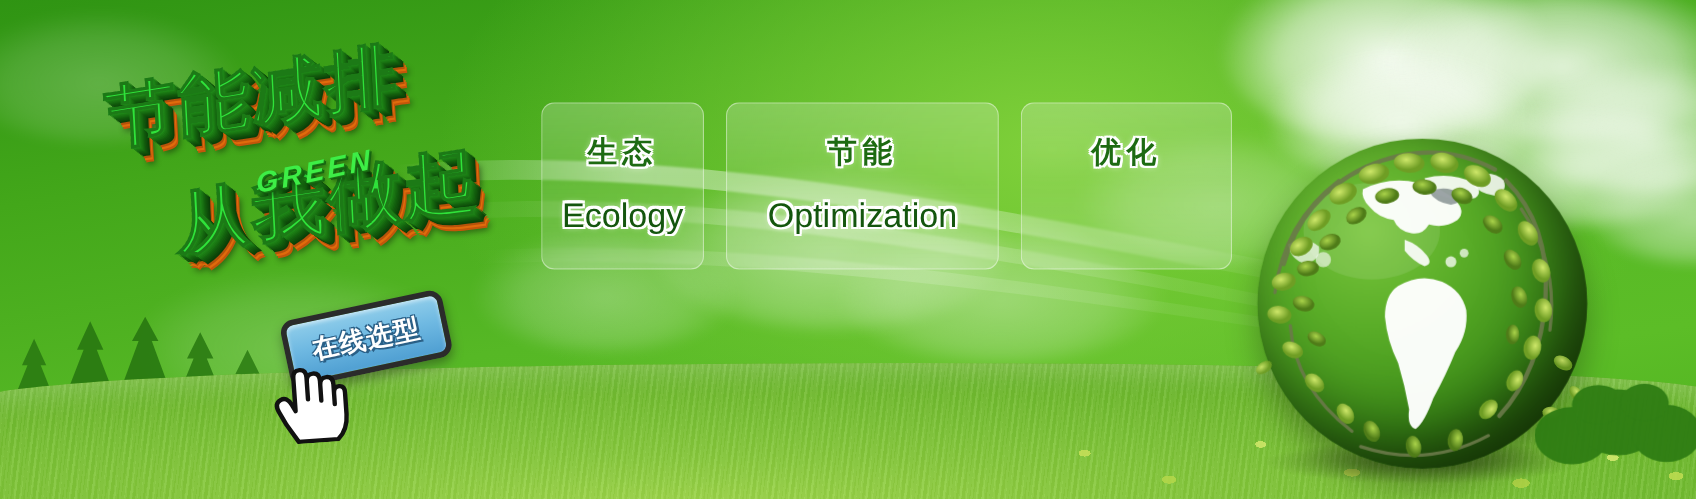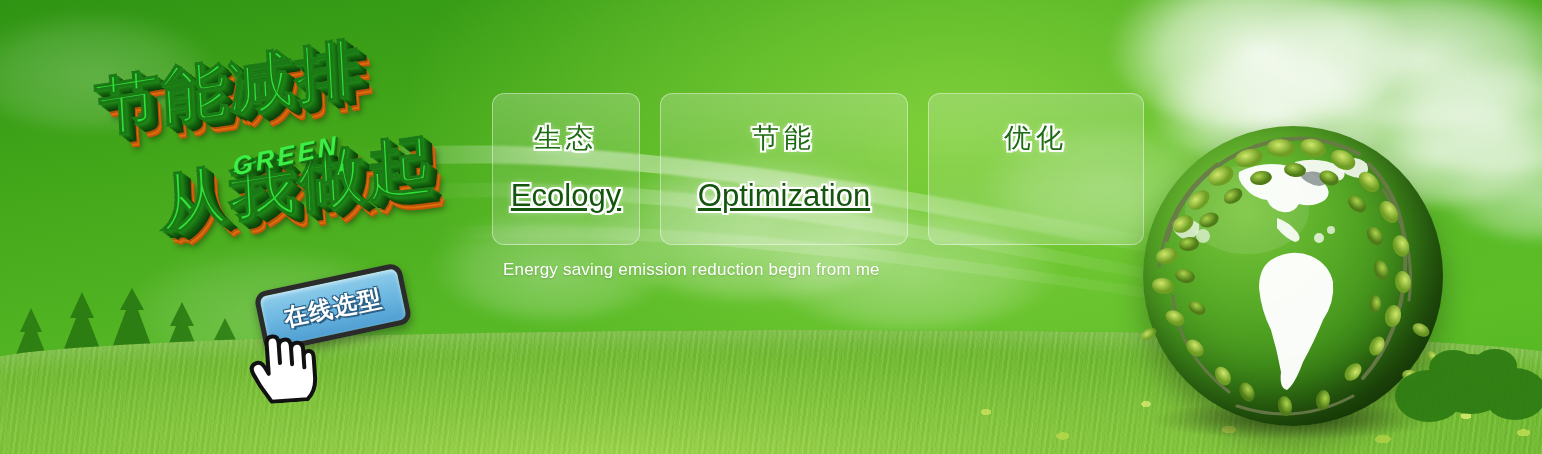--- a/index.html
+++ b/index.html
@@ -156,39 +156,38 @@
     border-radius: 12px;
     background: linear-gradient(180deg, rgba(255,255,255,0.22) 0%, rgba(255,255,255,0.10) 48%, rgba(255,255,255,0.18) 100%);
     border: 1px solid rgba(255,255,255,0.42);
     display: flex; flex-direction: column;
     align-items: center; justify-content: space-between;
     padding: 26px 6px 30px;
     cursor: pointer;
     backdrop-filter: blur(1px);
   }
   .card.wide { width: 248px; }
-  .card.mid  { width: 216px; text-align: right; }
+  .card.mid  { width: 192px; text-align: right; }
   .card-cn {
-    font-size: 27px; font-weight: 400;
+    font-size: 27px; font-weight: 700;
     color: #1d6b12;
     text-shadow:
       -2px -2px 0 #fff, 2px -2px 0 #fff, -2px 2px 0 #fff, 2px 2px 0 #fff,
        0 -2px 0 #fff, 0 2px 0 #fff, -2px 0 0 #fff, 2px 0 0 #fff,
        0 0 7px rgba(255,255,255,0.95);
     letter-spacing: 5px;
   }
   .card-en {
     font-size: 31px; font-weight: 400;
     color: #14560e;
     white-space: nowrap;
     text-shadow:
       -2px -2px 0 #fff, 2px -2px 0 #fff, -2px 2px 0 #fff, 2px 2px 0 #fff,
        0 -2px 0 #fff, 0 2px 0 #fff, -2px 0 0 #fff, 2px 0 0 #fff,
        0 0 6px rgba(255,255,255,0.9);
-    text-decoration: underline;
   }
 
   
   .tagline {
     position: absolute; left: 503px; top: 260px;
     font-size: 17px; color: #ffffff;
     letter-spacing: .2px;
     text-shadow: 0 1px 2px rgba(0,0,0,0.18);
     white-space: nowrap;
   }
@@ -307,21 +306,20 @@
     </div>
     <div class="card wide">
       <div class="card-cn">节能</div>
       <div class="card-en">Optimization</div>
     </div>
     <div class="card mid">
       <div class="card-cn">优化</div>
     </div>
   </div>
 
-  <div class="tagline">Energy saving emission reduction begin from me</div>
 
   <div class="globe-wrap">
     <div class="globe-shadow"></div>
     <div class="globe">
       <svg viewBox="0 0 300 300" width="300" height="300">
         <g fill="#ffffff">
 
           <path d="M96,46 Q120,34 146,40 Q168,44 180,56 Q190,66 182,74 Q170,82 156,78
                    Q150,88 140,86 Q128,84 124,74 Q110,72 102,62 Q94,54 96,46 Z" opacity=".96"></path>
           <path d="M152,36 Q176,30 196,40 Q206,48 198,54 Q182,58 166,52 Q154,46 152,36 Z" opacity=".9"></path>

